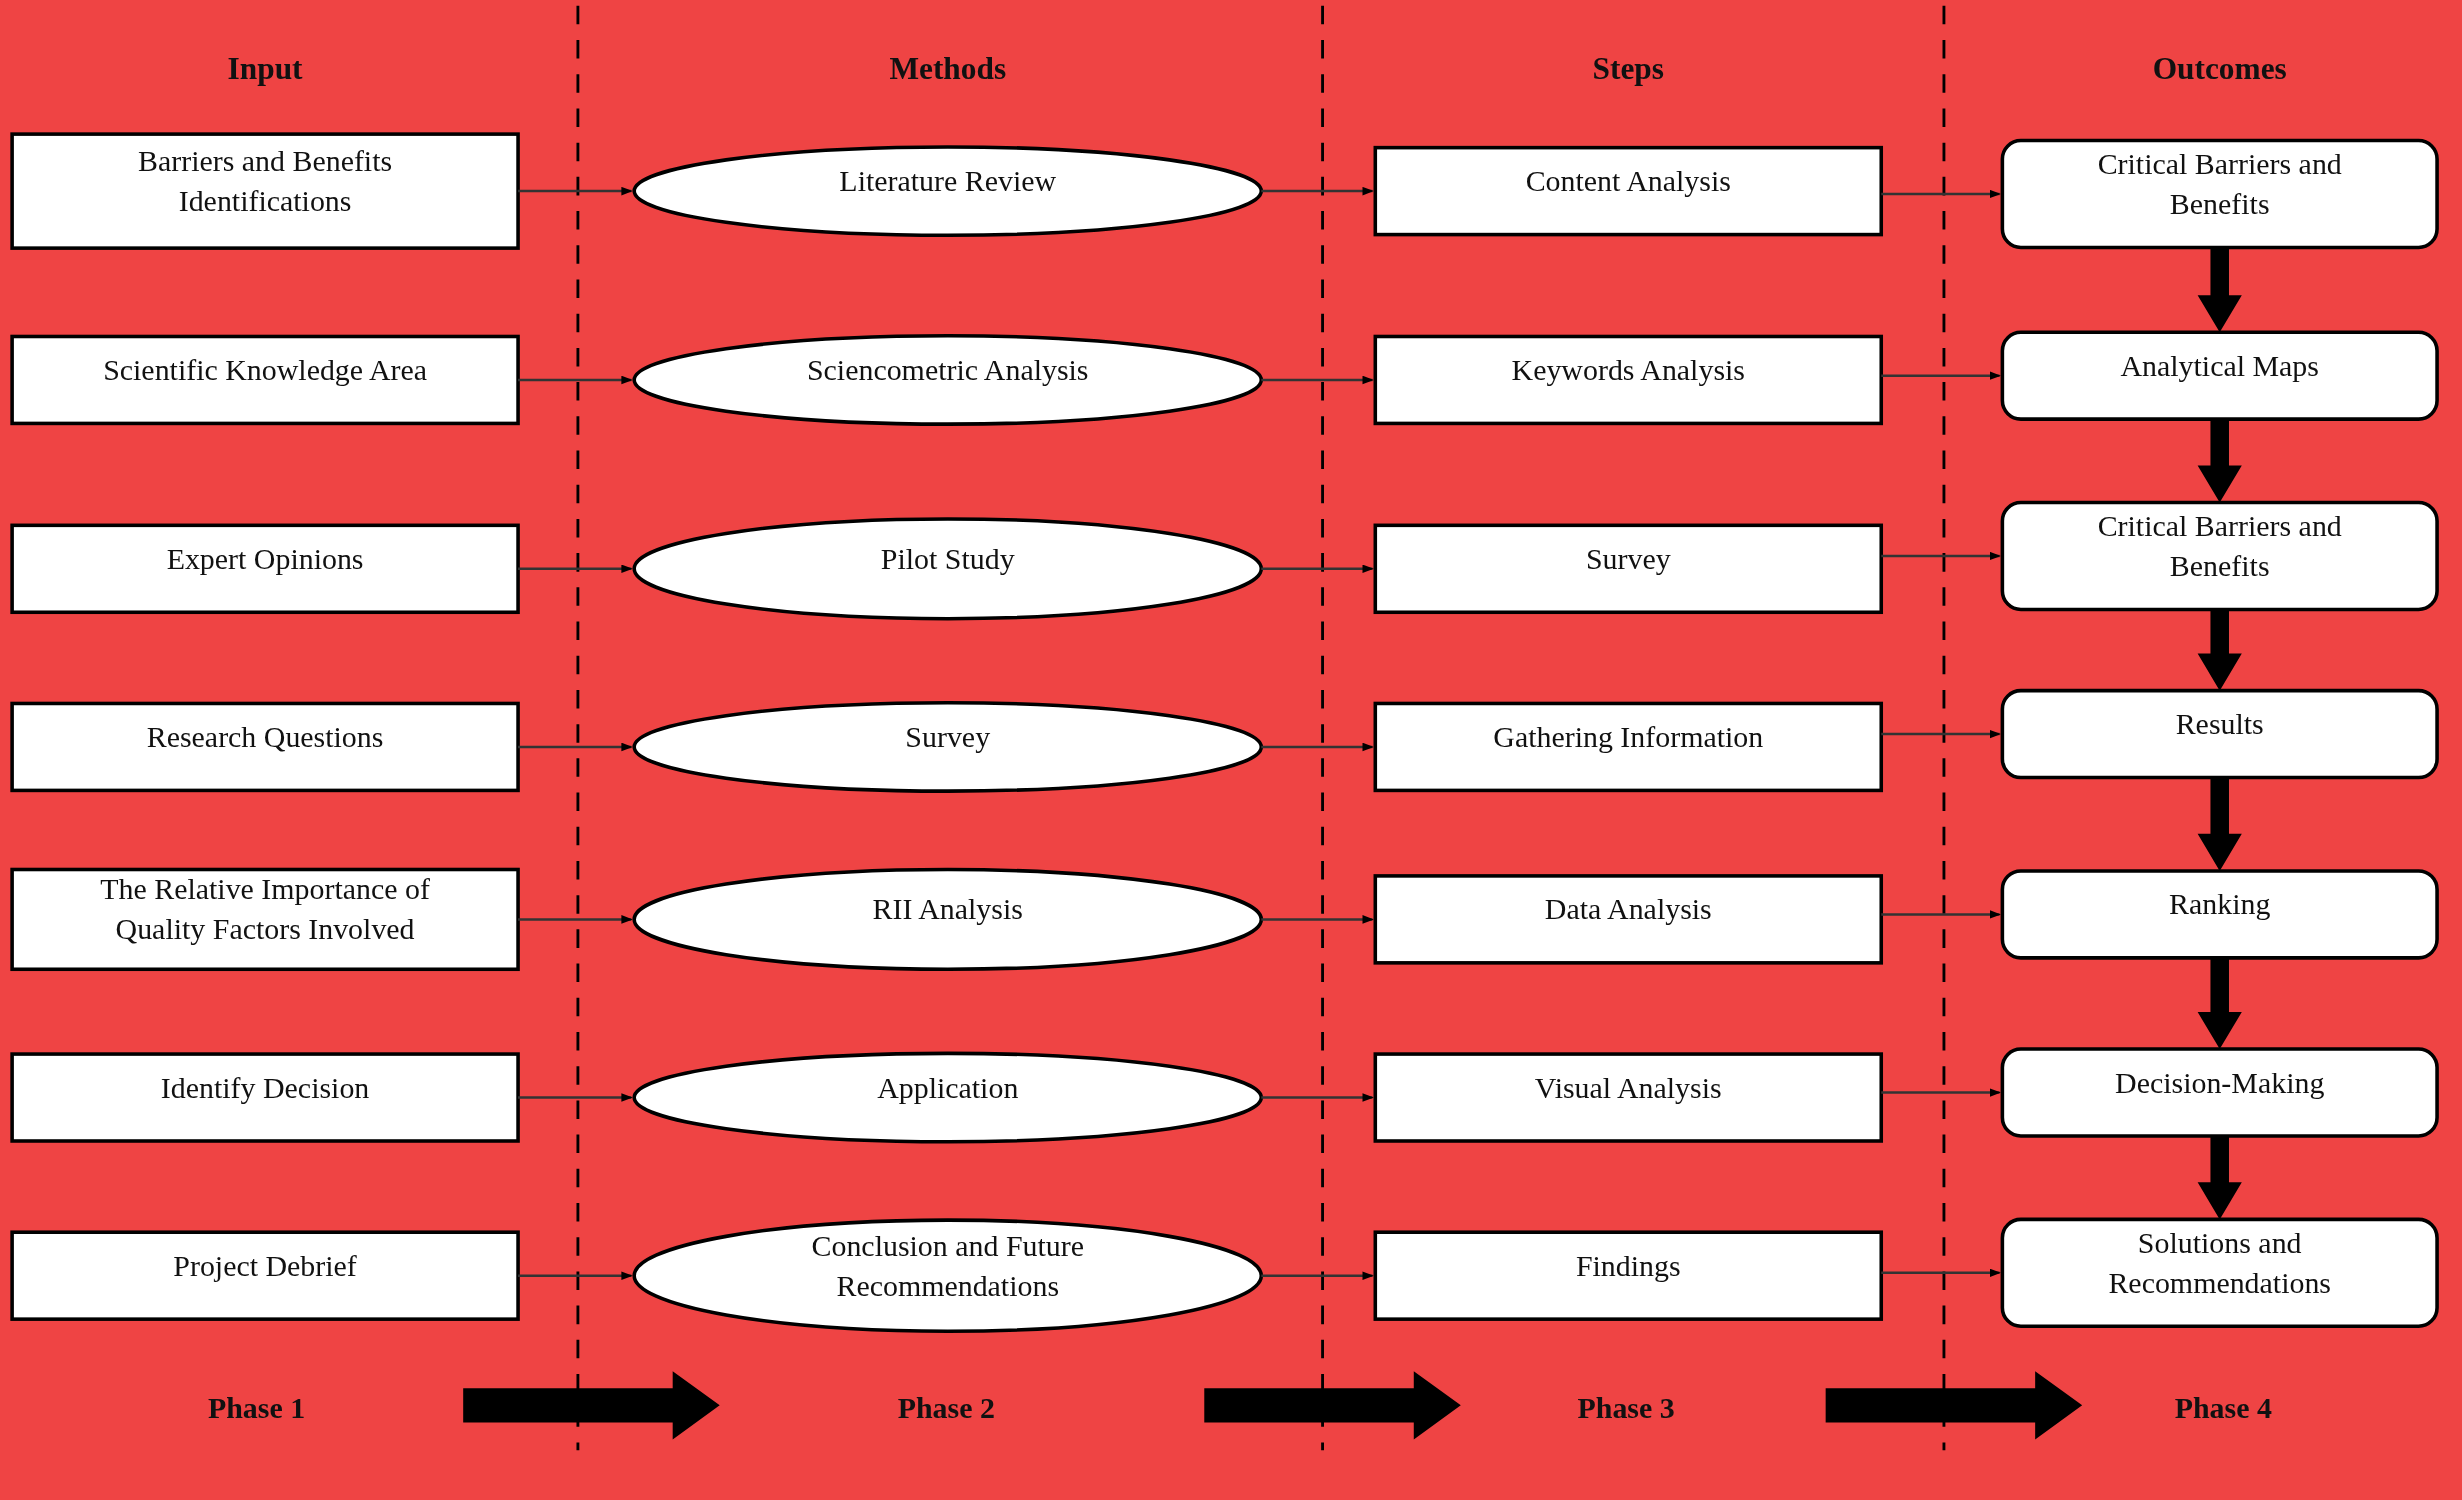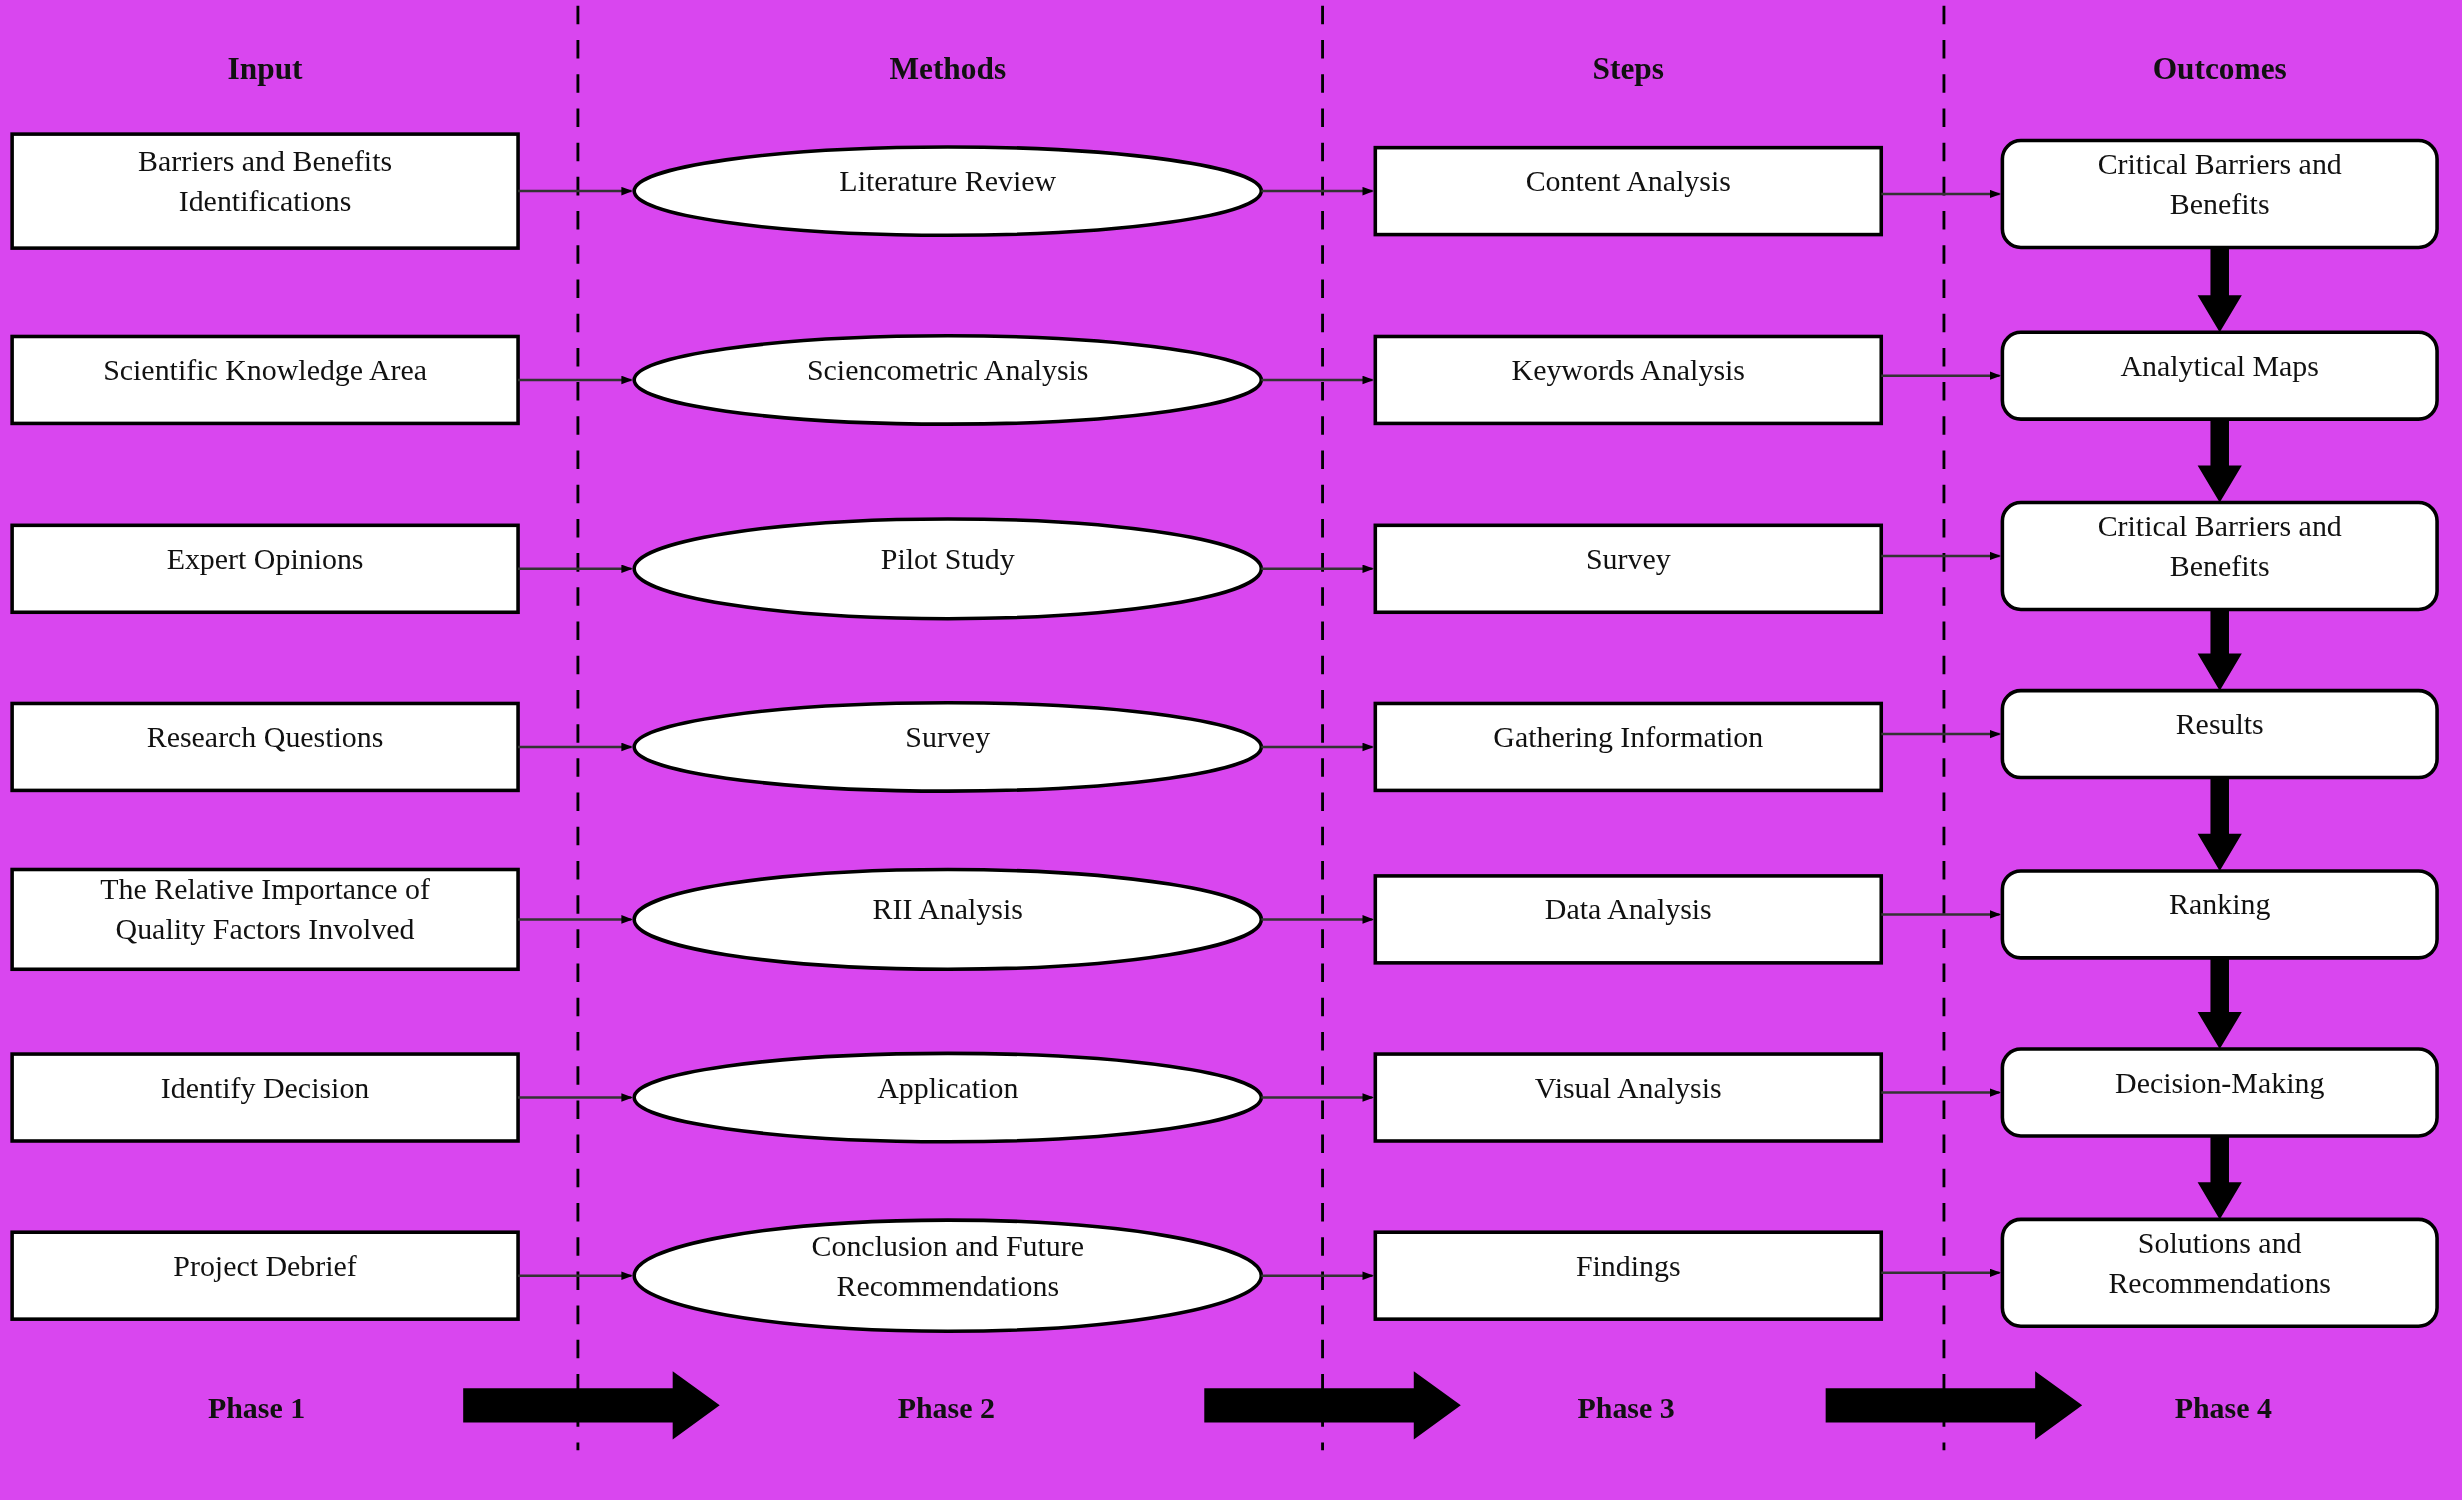--- a/index.html
+++ b/index.html
@@ -1,18 +1,18 @@
 <!DOCTYPE html>
 <html style="font-size:11.4px"><head>
 <meta charset="utf-8">
 <style>
   html,body{margin:0;padding:0;background:#ffffff;}
   body{width:2462px;height:1501px;overflow:hidden;
        font-family:"Liberation Serif","DejaVu Serif",serif;}
-  #stage{position:relative;width:2462px;height:1501px;background:#d946ef;}
+  #stage{position:relative;width:2462px;height:1501px;background:#ef4444;}
   svg#diagram{position:absolute;left:0;top:0;width:2462px;height:1501px;display:block;}
   .hdr{font-weight:bold;font-size:44px;fill:#111;}
   .node-text{font-size:42px;fill:#111;}
   .phase-text{font-weight:bold;font-size:42px;fill:#111;}
   .rect-node{fill:#ffffff;stroke:#000000;stroke-width:5;}
   .round-node{fill:#ffffff;stroke:#000000;stroke-width:5;}
   .ellipse-node{fill:#ffffff;stroke:#000000;stroke-width:5;}
   .thin-line{stroke:#333333;stroke-width:3.5;fill:none;}
   .divider{stroke:#000000;stroke-width:4;fill:none;stroke-dasharray:26 22;}
   .blockarrow{fill:#000000;}

